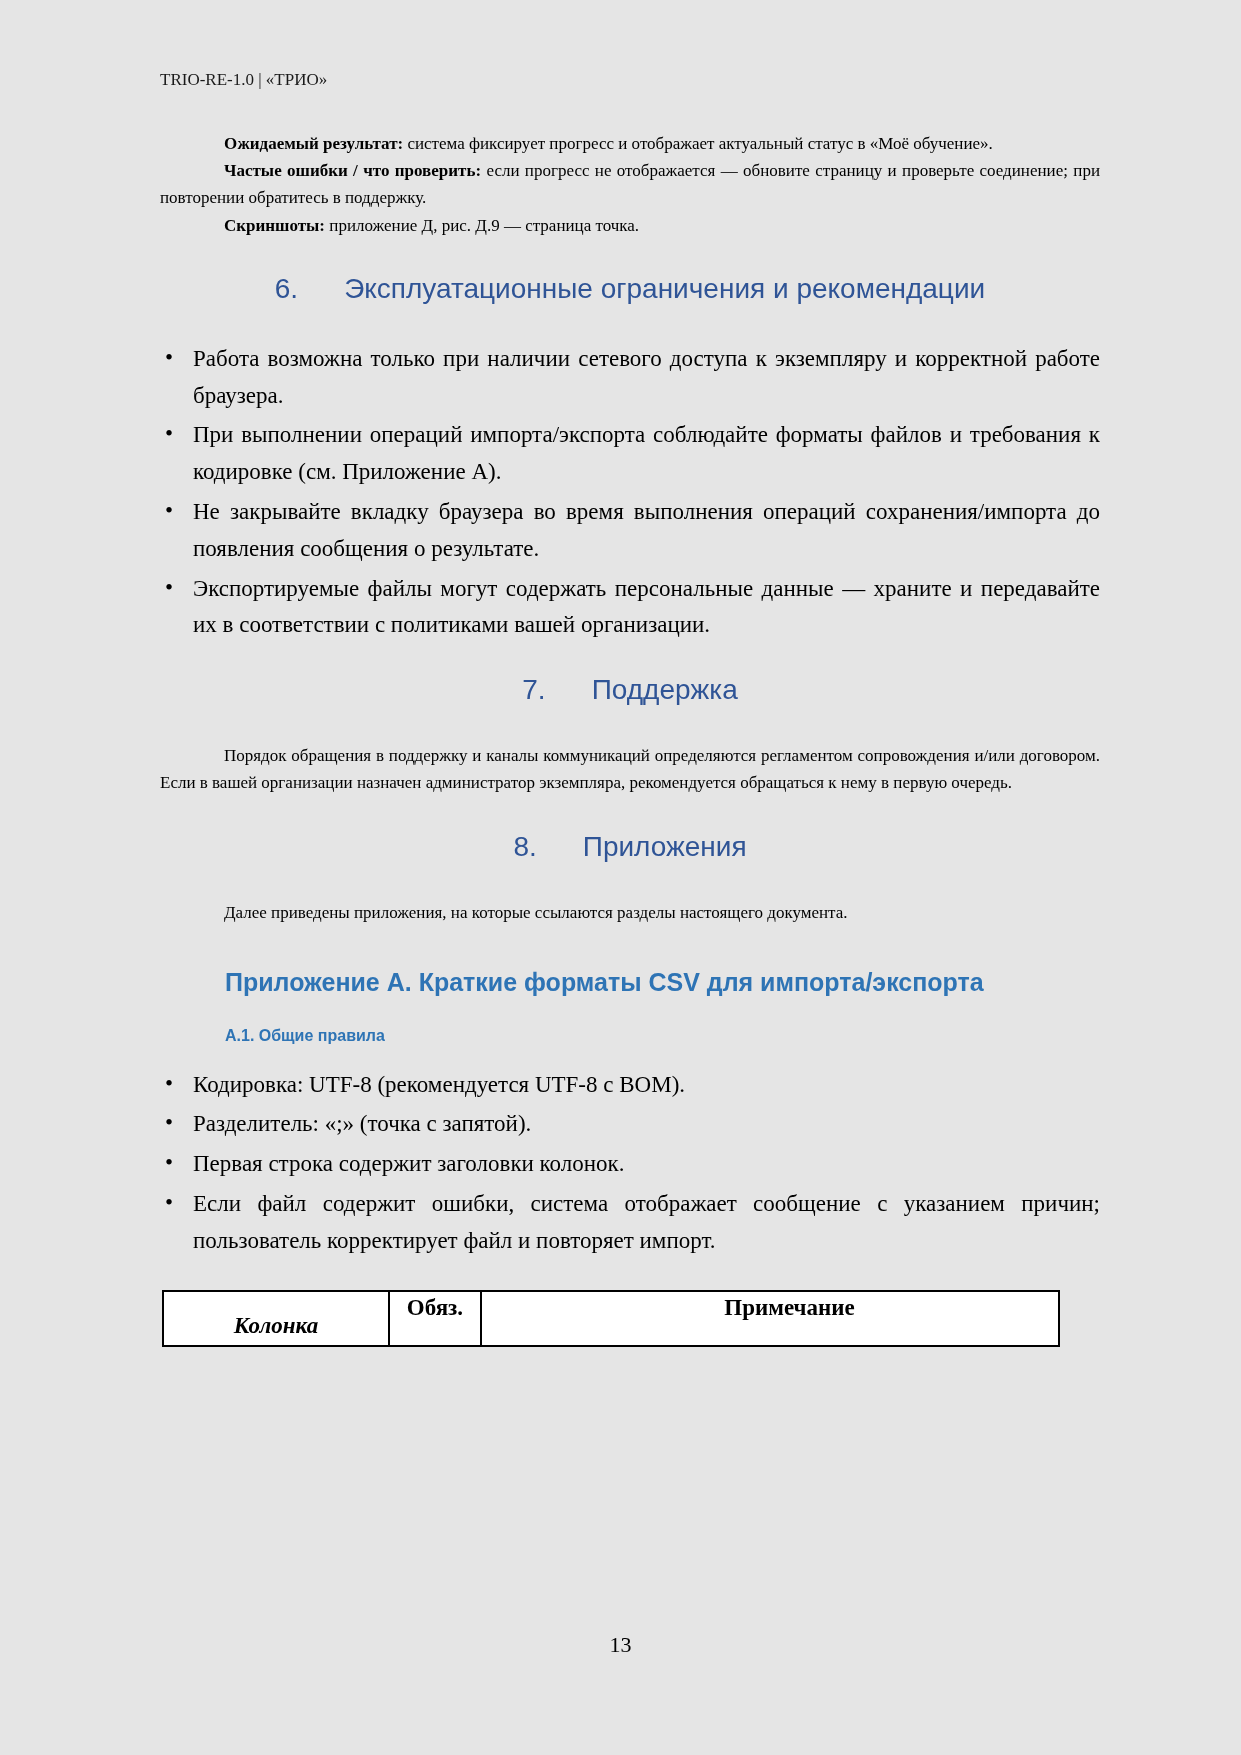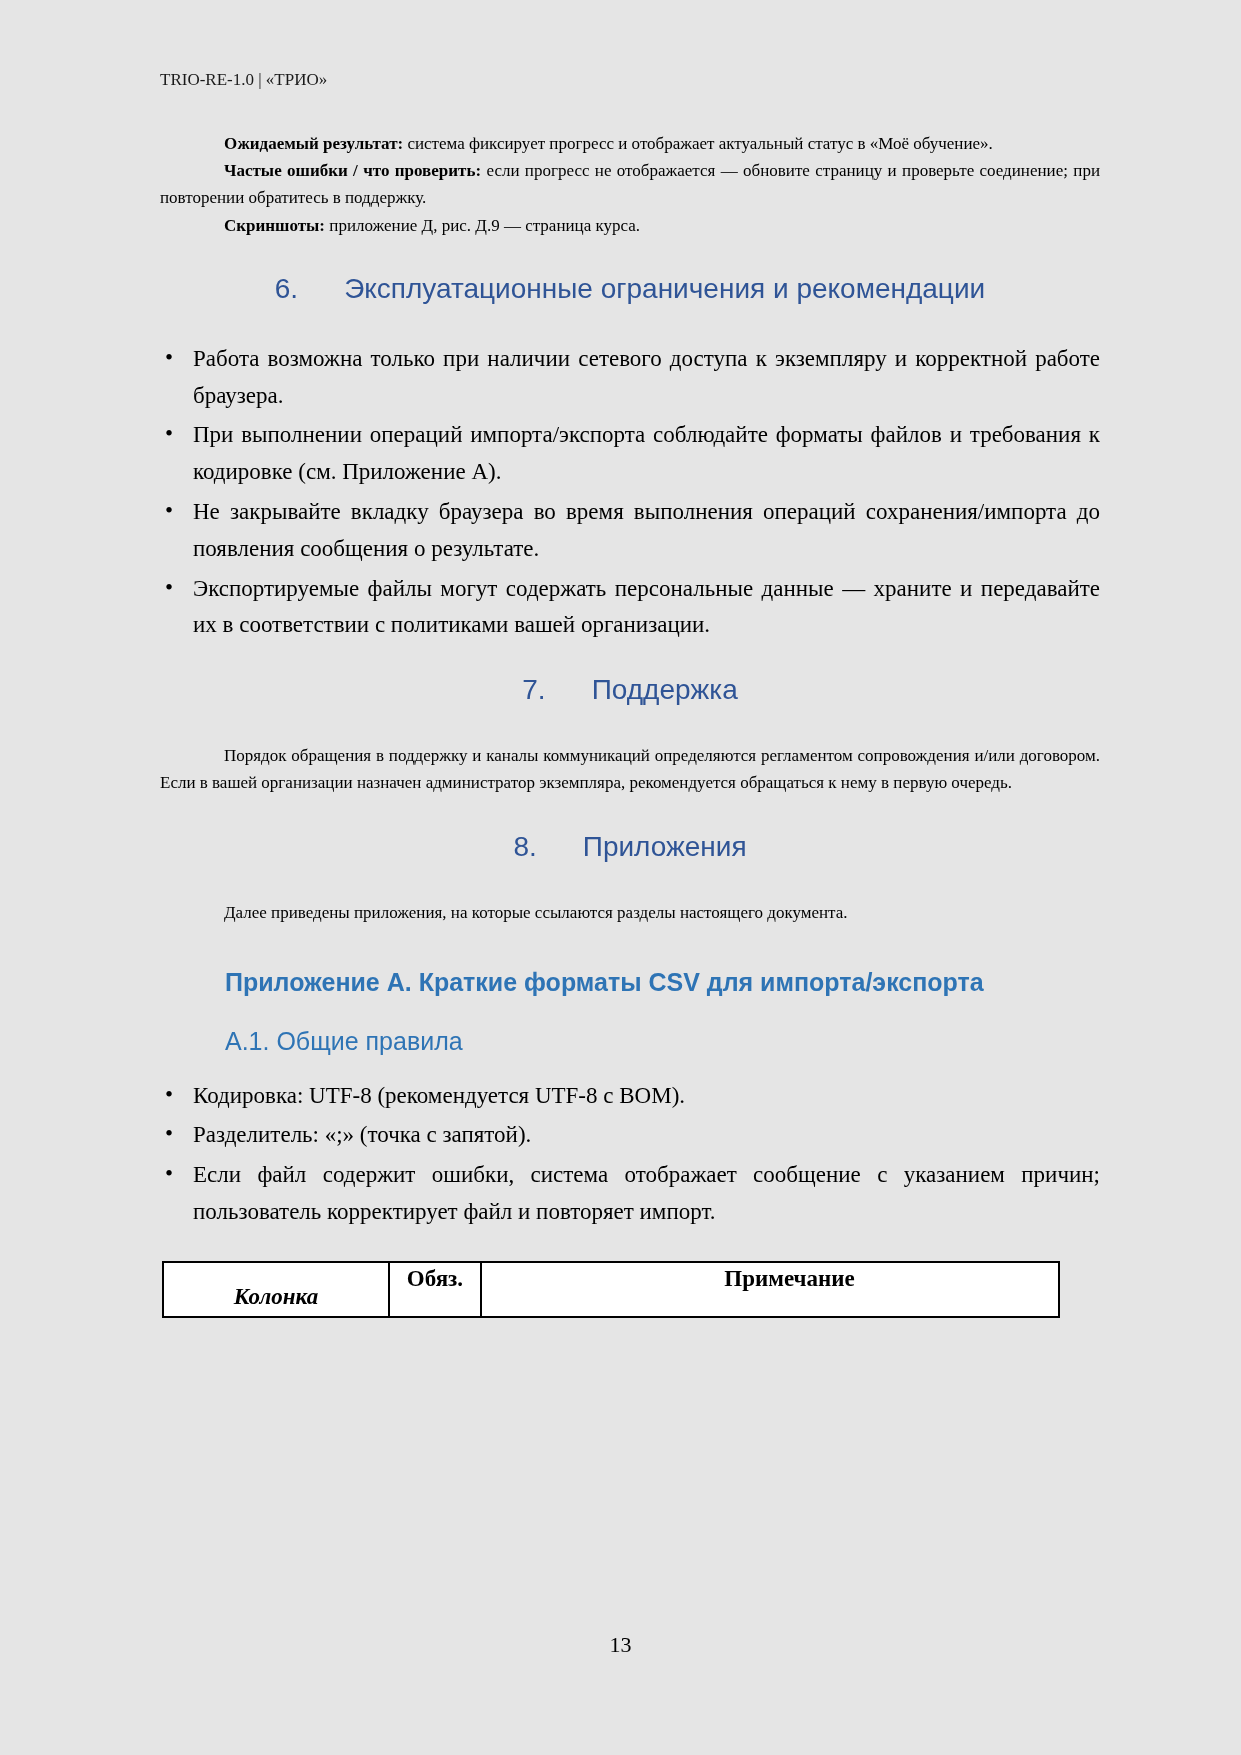--- a/index.html
+++ b/index.html
@@ -57,22 +57,22 @@
   h3.appendix-title {
     font-family:"Liberation Sans", sans-serif;
     color:#2E74B5;
     font-size:25px;
     font-weight:bold;
     margin:42px 0 30px 65px;
   }
   h4.sub-title {
     font-family:"Liberation Sans", sans-serif;
     color:#2E74B5;
-    font-size:25px;
-    font-weight:normal;
+    font-size:16px;
+    font-weight:bold;
     margin:28px 0 22px 65px;
   }
 
   table.csv-table {
     border-collapse:collapse;
     margin:30px 0 0 2px;
     table-layout:fixed;
     width:845px;
   }
   table.csv-table th {
@@ -100,21 +100,21 @@
 
 <div class="page">
   <div class="content">
 
     <div class="doc-header">TRIO-RE-1.0 | «ТРИО»</div>
 
     <p class="body"><span class="lead">Ожидаемый результат:</span><span> система фиксирует прогресс и отображает актуальный статус в «Моё обучение».</span></p>
 
     <p class="body"><span class="lead">Частые ошибки / что проверить:</span><span> если прогресс не отображается — обновите страницу и проверьте соединение; при повторении обратитесь в поддержку.</span></p>
 
-    <p class="body"><span class="lead">Скриншоты:</span><span> приложение Д, рис. Д.9 — страница курса.</span></p>
+    <p class="body"><span class="lead">Скриншоты:</span><span> приложение Д, рис. Д.9 — страница точка.</span></p>
 
     <h2 class="section"><span class="h-num">6.</span><span>Эксплуатационные ограничения и рекомендации</span></h2>
 
     <ul class="bullets">
       <li>Работа возможна только при наличии сетевого доступа к экземпляру и корректной работе браузера.</li>
       <li>При выполнении операций импорта/экспорта соблюдайте форматы файлов и требования к кодировке (см. Приложение А).</li>
       <li>Не закрывайте вкладку браузера во время выполнения операций сохранения/импорта до появления сообщения о результате.</li>
       <li>Экспортируемые файлы могут содержать персональные данные — храните и передавайте их в соответствии с политиками вашей организации.</li>
     </ul>
 
@@ -127,20 +127,21 @@
     <p class="body">Далее приведены приложения, на которые ссылаются разделы настоящего документа.</p>
 
     <h3 class="appendix-title">Приложение А. Краткие форматы CSV для импорта/экспорта</h3>
 
 
     <h4 class="sub-title">А.1. Общие правила</h4>
 
     <ul class="bullets">
       <li>Кодировка: UTF-8 (рекомендуется UTF-8 с BOM).</li>
       <li>Разделитель: «;» (точка с запятой).</li>
+      <li>Первая строка содержит заголовки колонок.</li>
       <li>Если файл содержит ошибки, система отображает сообщение с указанием причин; пользователь корректирует файл и повторяет импорт.</li>
     </ul>
 
 
     <table class="csv-table">
       <thead>
         <tr>
           <th class="col-column">Колонка</th>
           <th class="col-required">Обяз.</th>
           <th class="col-note">Примечание</th>

